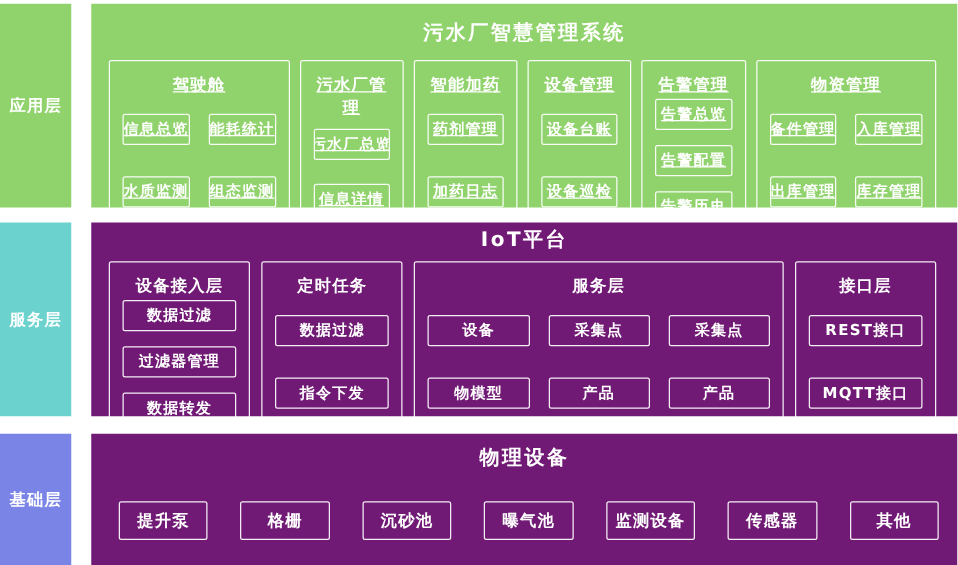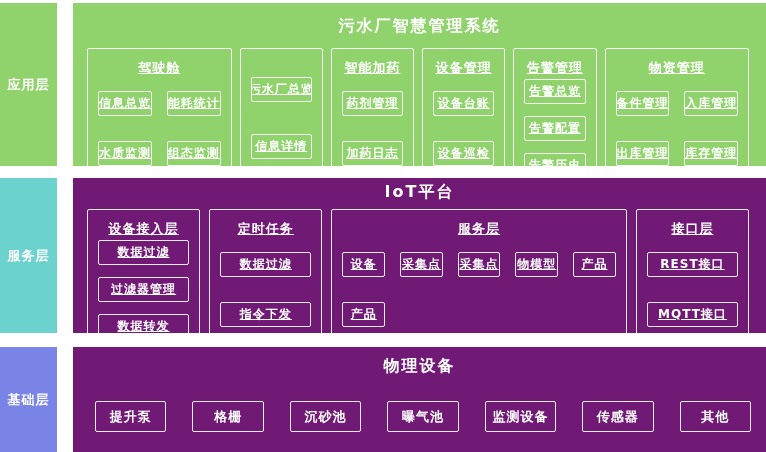--- a/index.html
+++ b/index.html
@@ -35,21 +35,21 @@
   .panel-title {
     text-align: center; font-size: 16px; font-weight: 700;
     letter-spacing: 2px; line-height: 19px;
   }
   .row-application .panel-title { margin-top: 13px; }
   .row-service     .panel-title { margin-top: 4px; }
   .row-physical    .panel-title { margin-top: 9px; }
 
   .groups { flex: 1; display: flex; align-items: stretch; min-width: 0; }
   .row-application .groups { margin: 13px 17px 14px 14px; gap: 8px; text-decoration: underline; }
-  .row-service     .groups { margin: 8px 17px 13px 14px; gap: 9px; text-decoration: underline; }
+  .row-service     .groups { margin: 8px 17px 13px 14px; gap: 9px; }
 
   .group {
     border: 1px solid rgba(255,255,255,0.92);
     border-radius: 2px;
     display: flex; flex-direction: column;
     padding: 7px 10px 9px 10px;
     min-width: 0;
   }
   .cols-1 { flex: 1 1 0; }
   .cols-2 { flex: 2 1 0; }
@@ -61,21 +61,21 @@
   }
   .group-items {
     flex: 1;
     display: grid;
     align-content: space-evenly;
     gap: 12px 15px;
     margin-top: 2px;
   }
   .cols-1 .group-items { grid-template-columns: 1fr; }
   .cols-2 .group-items { grid-template-columns: repeat(2, 1fr); }
-  .cols-3 .group-items { grid-template-columns: repeat(5, 1fr); }
+  .cols-3 .group-items { grid-template-columns: repeat(3, 1fr); }
 
   .item {
     border: 1px solid rgba(255,255,255,0.92);
     border-radius: 2px;
     color: #ffffff; font-size: 12px; font-weight: 600;
     text-align: center; letter-spacing: 1px;
     padding: 3px 2px;
     display: flex; align-items: center; justify-content: center;
     min-height: 21px;
     white-space: nowrap; overflow: hidden;
@@ -104,20 +104,21 @@
           <div class="group cols-2">
             <div class="group-title">驾驶舱</div>
             <div class="group-items">
               <div class="item">信息总览</div>
               <div class="item">能耗统计</div>
               <div class="item">水质监测</div>
               <div class="item">组态监测</div>
             </div>
           </div>
           <div class="group cols-1">
+            <div class="group-title">污水厂管理</div>
             <div class="group-items">
               <div class="item">污水厂总览</div>
               <div class="item">信息详情</div>
             </div>
           </div>
           <div class="group cols-1">
             <div class="group-title">智能加药</div>
             <div class="group-items">
               <div class="item">药剂管理</div>
               <div class="item">加药日志</div>

